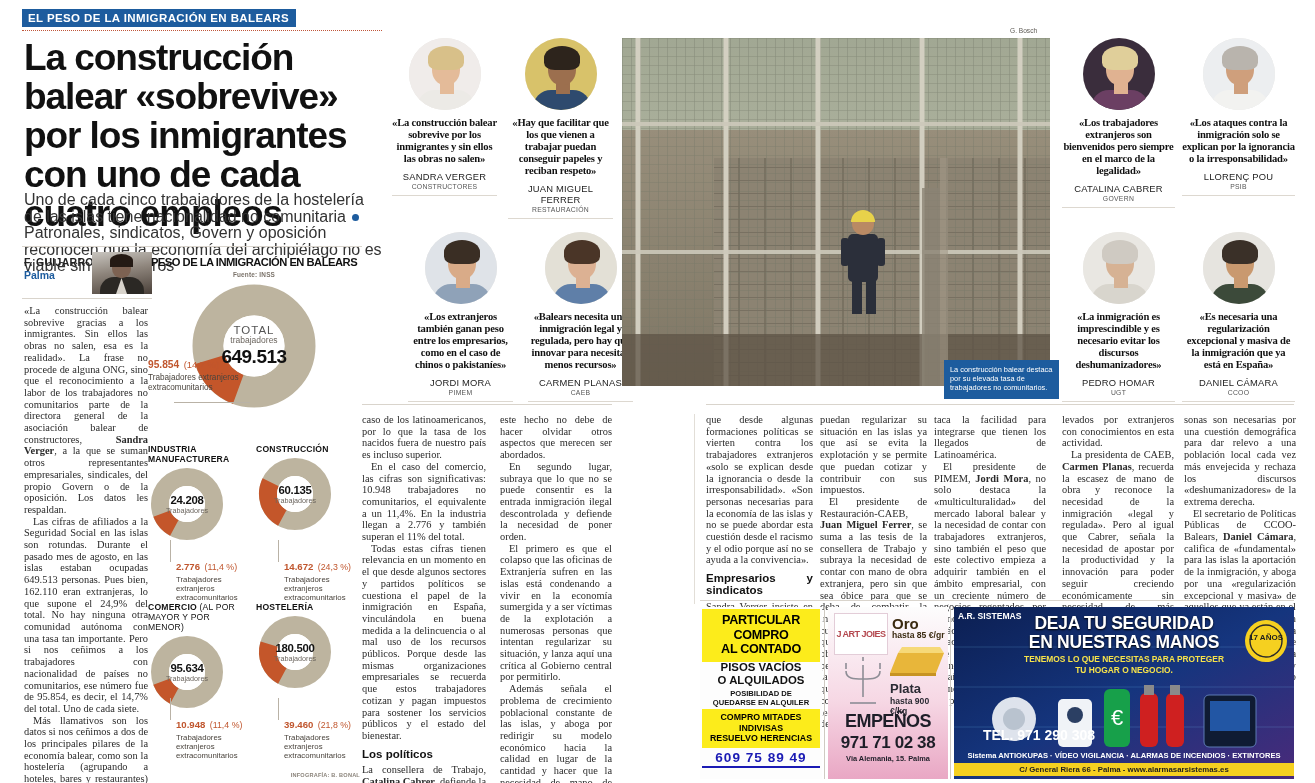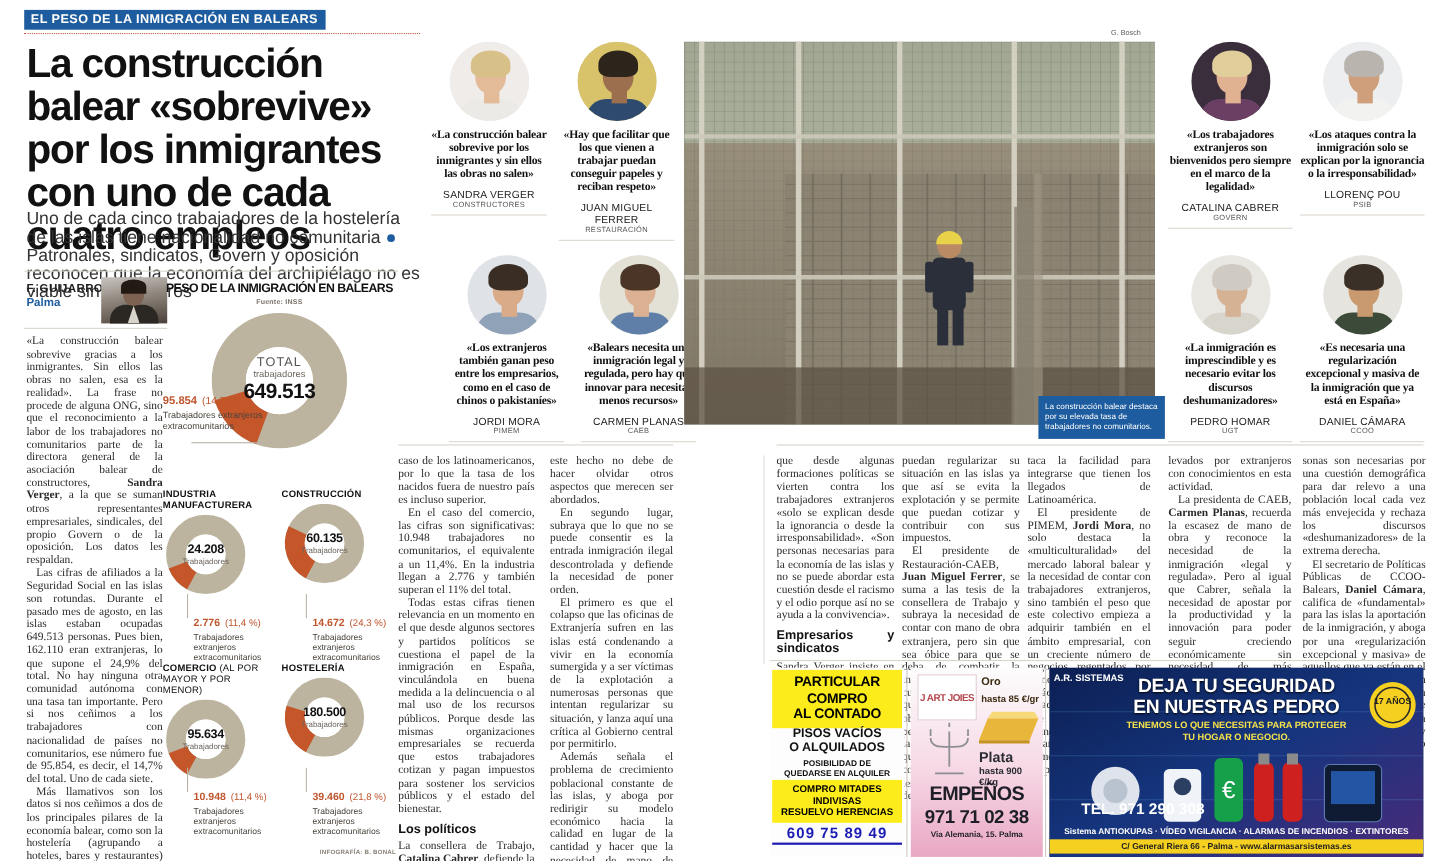--- a/index.html
+++ b/index.html
@@ -580,21 +580,21 @@
       <div class="yblock" style="position:absolute;left:2px;top:102px;width:118px;padding:3px 0 4px 0;font-size:8.8px;line-height:10.6px;">
         <div>COMPRO MITADES</div>
         <div>INDIVISAS</div>
         <div>RESUELVO HERENCIAS</div>
       </div>
       <div style="position:absolute;left:2px;top:143px;width:118px;text-align:center;font-weight:bold;font-size:13.6px;color:#1b1bb4;letter-spacing:1px;border-bottom:2px solid #1b1bb4;padding-bottom:1px;">609 75 89 49</div>
     </div>
 
     <div class="ad ad-2">
       <div style="position:absolute;left:6px;top:6px;width:52px;height:40px;background:#fff;border:1px solid #e3cdd8;display:flex;align-items:center;justify-content:center;font-weight:bold;font-size:9px;color:#b4484f;letter-spacing:-.5px;">J ART JOIES</div>
-      <div style="position:absolute;left:64px;top:8px;font-weight:bold;font-size:10px;color:#3a2a10;">Oro</div>
+      <div style="position:absolute;left:64px;top:8px;font-weight:bold;font-size:15px;color:#3a2a10;">Oro</div>
       <div style="position:absolute;left:64px;top:23px;font-weight:bold;font-size:8.6px;color:#3a2a10;">hasta 85 €/gr</div>
       <svg style="position:absolute;left:56px;top:36px;" width="62" height="34">
         <polygon points="6,30 14,10 60,10 52,30" fill="#e8b63a"></polygon>
         <polygon points="14,10 60,10 56,4 18,4" fill="#f6d978"></polygon>
         <polygon points="6,30 52,30 52,33 6,33" fill="#c79322"></polygon>
       </svg>
       <svg style="position:absolute;left:8px;top:46px;" width="54" height="56">
         <g stroke="#8d8d95" stroke-width="1.6" fill="none">
           <path d="M27 12V44"></path>
             <path d="M10 16V10M27 8V4M44 16V10"></path>
@@ -631,21 +631,21 @@
         <rect x="186" y="86" width="18" height="54" rx="6" fill="#cf2020"></rect>
         <rect x="190" y="78" width="10" height="10" fill="#8a8a8a"></rect>
         <rect x="212" y="86" width="18" height="54" rx="6" fill="#cf2020"></rect>
         <rect x="216" y="78" width="10" height="10" fill="#8a8a8a"></rect>
         <rect x="250" y="88" width="52" height="52" rx="5" fill="#0f1b33" stroke="#5d7bb5"></rect>
         <rect x="256" y="94" width="40" height="30" fill="#2b6fd4" opacity="0.7"></rect>
         <circle cx="312" cy="34" r="21" fill="#f5d020"></circle>
         <circle cx="312" cy="34" r="16" fill="none" stroke="#2a2a2a" stroke-width="1.4"></circle>
       </svg>
       <div style="position:absolute;left:0;top:6px;width:340px;text-align:center;font-weight:bold;font-size:17.5px;color:#fff;letter-spacing:-.3px;text-shadow:0 1px 2px #000;">DEJA TU SEGURIDAD</div>
-      <div style="position:absolute;left:0;top:25px;width:340px;text-align:center;font-weight:bold;font-size:17.5px;color:#fff;letter-spacing:-.3px;text-shadow:0 1px 2px #000;">EN NUESTRAS PEDRO</div>
+      <div style="position:absolute;left:0;top:25px;width:340px;text-align:center;font-weight:bold;font-size:17.5px;color:#fff;letter-spacing:-.3px;text-shadow:0 1px 2px #000;">EN NUESTRAS MANOS</div>
       <div style="position:absolute;left:0;top:47px;width:340px;text-align:center;font-weight:bold;font-size:8.4px;color:#f7e34a;">TENEMOS LO QUE NECESITAS PARA PROTEGER</div>
       <div style="position:absolute;left:0;top:58px;width:340px;text-align:center;font-weight:bold;font-size:8.4px;color:#f7e34a;">TU HOGAR O NEGOCIO.</div>
       <div style="position:absolute;left:4px;top:4px;font-weight:bold;font-size:8.6px;color:#fff;">A.R. SISTEMAS</div>
       <div style="position:absolute;left:292px;top:26px;width:40px;text-align:center;font-weight:bold;font-size:8px;color:#1d1d1d;line-height:9px;">17 AÑOS</div>
       <div style="position:absolute;left:0;top:144px;width:340px;text-align:center;font-weight:bold;font-size:7.6px;color:#fff;">Sistema ANTIOKUPAS · VÍDEO VIGILANCIA · ALARMAS DE INCENDIOS · EXTINTORES</div>
       <div style="position:absolute;left:0;top:120px;width:170px;text-align:center;font-weight:bold;font-size:14px;color:#fff;">TEL. 971 290 308</div>
       <div style="position:absolute;left:0;top:156px;width:340px;text-align:center;font-weight:bold;font-size:7.8px;color:#1d1d1d;background:#f5d020;padding:2px 0;">C/ General Riera 66 - Palma - www.alarmasarsistemas.es</div>
     </div>
 
     <div class="ad-sep" style="left:124px;"></div>

